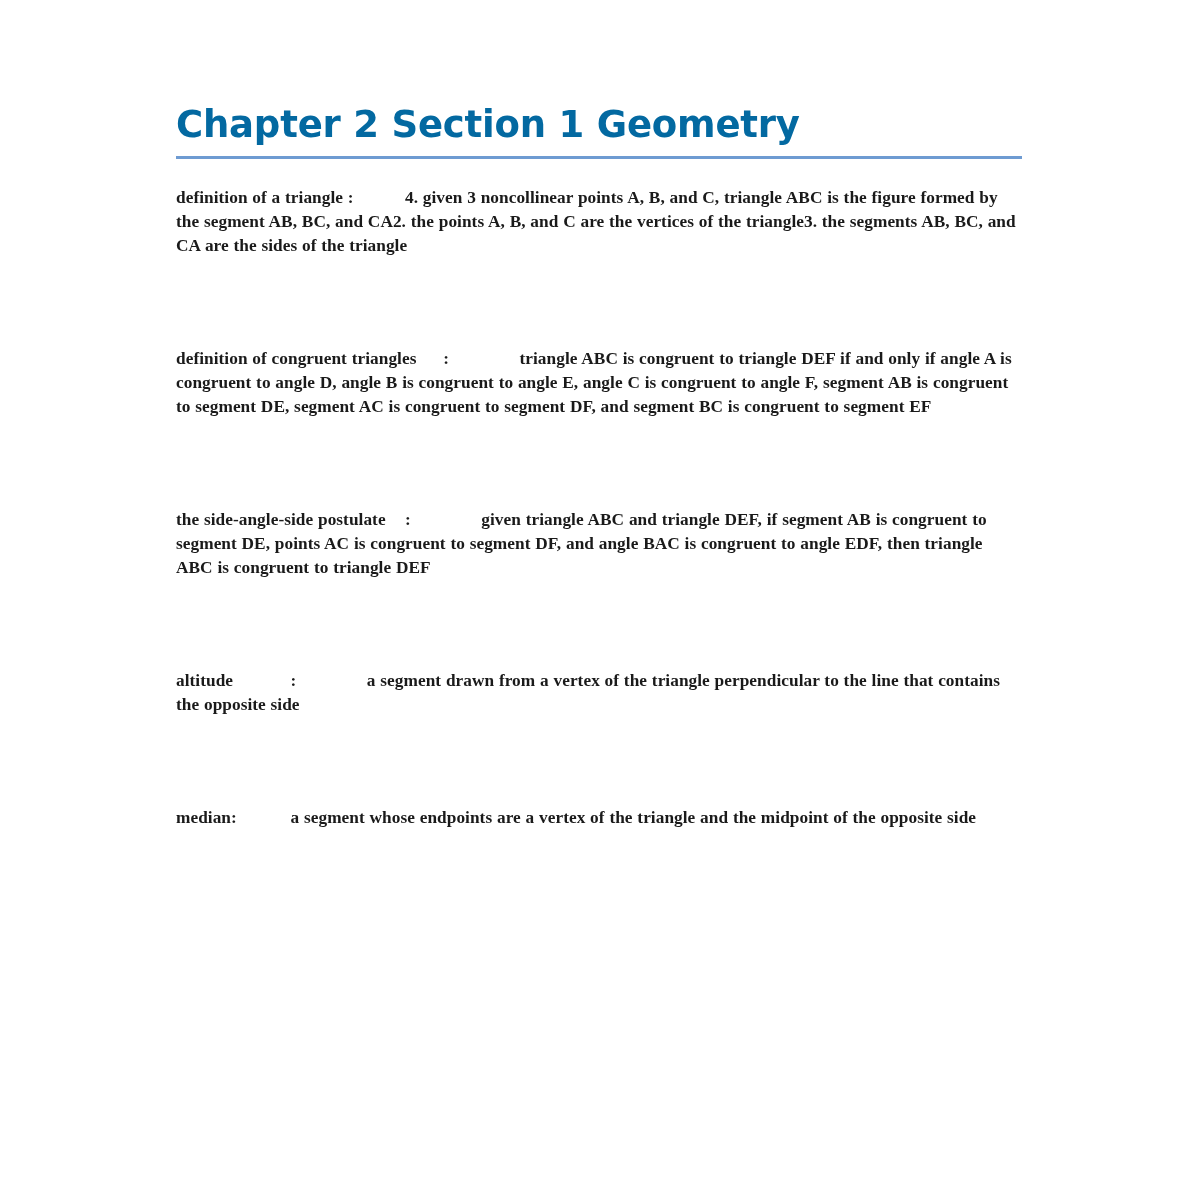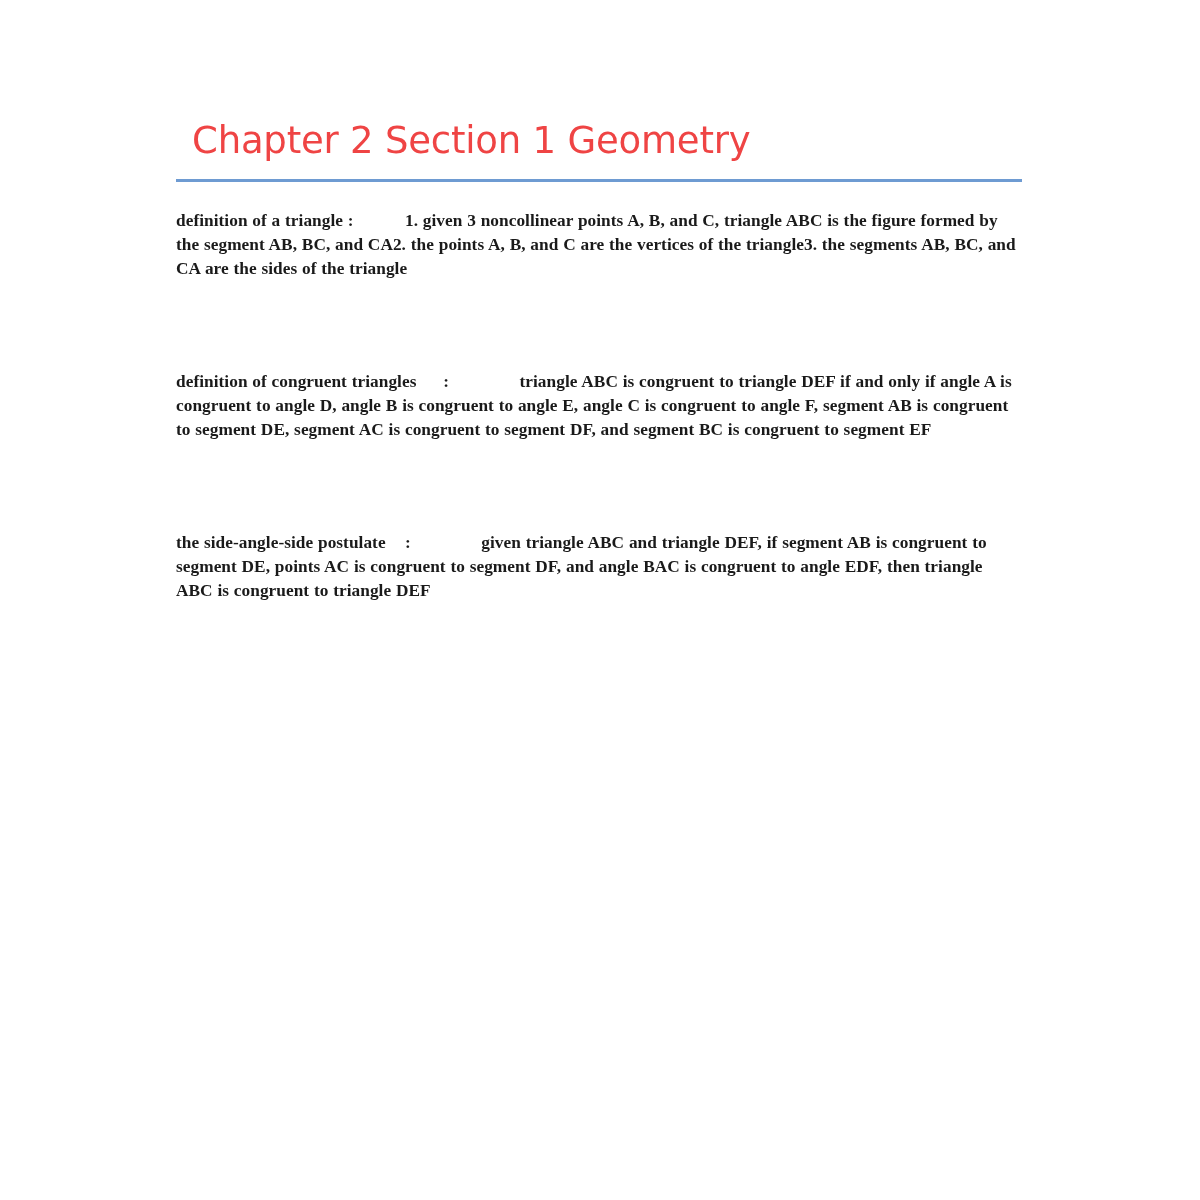--- a/index.html
+++ b/index.html
@@ -25,25 +25,25 @@
     position: absolute;
     left: 176px;
     top: 104px;
     width: 846px;
   }
 
   
   .doc-title {
     font-family: "DejaVu Sans", "Liberation Sans", sans-serif;
     font-size: 37px;
-    font-weight: 400;
+    font-weight: 700;
     line-height: 1.12;
     letter-spacing: -0.2px;
-    color: #ef4444;
-    margin: 16px;
+    color: #0369a1;
+    margin: 0;
     padding: 0 0 2px 0;
     white-space: nowrap;
   }
 
   .title-rule {
     height: 3px;
     background: #6E9BD2;
     width: 846px;
     margin-top: 9px;
   }
@@ -73,19 +73,21 @@
 <body>
 
 <div class="page">
   <div class="doc-body">
 
     <h1 class="doc-title">Chapter 2 Section 1 Geometry</h1>
 
     <div class="title-rule"></div>
 
     <div class="entries">
-      <p class="entry">definition of a triangle :		1. given 3 noncollinear points A, B, and C, triangle ABC is the figure formed by the segment AB, BC, and CA2. the points A, B, and C are the vertices of the triangle3. the segments AB, BC, and CA are the sides of the triangle</p>
+      <p class="entry">definition of a triangle :		4. given 3 noncollinear points A, B, and C, triangle ABC is the figure formed by the segment AB, BC, and CA2. the points A, B, and C are the vertices of the triangle3. the segments AB, BC, and CA are the sides of the triangle</p>
       <p class="entry">definition of congruent triangles	:		triangle ABC is congruent to triangle DEF if and only if angle A is congruent to angle D, angle B is congruent to angle E, angle C is congruent to angle F, segment AB is congruent to segment DE, segment AC is congruent to segment DF, and segment BC is congruent to segment EF</p>
       <p class="entry">the side-angle-side postulate	:		given triangle ABC and triangle DEF, if segment AB is congruent to segment DE, points AC is congruent to segment DF, and angle BAC is congruent to angle EDF, then triangle ABC is congruent to triangle DEF</p>
+      <p class="entry">altitude		:		a segment drawn from a vertex of the triangle perpendicular to the line that contains the opposite side</p>
+      <p class="entry">median:		a segment whose endpoints are a vertex of the triangle and the midpoint of the opposite side</p>
     </div>
 
   </div>
 </div>
 
 </body></html>

